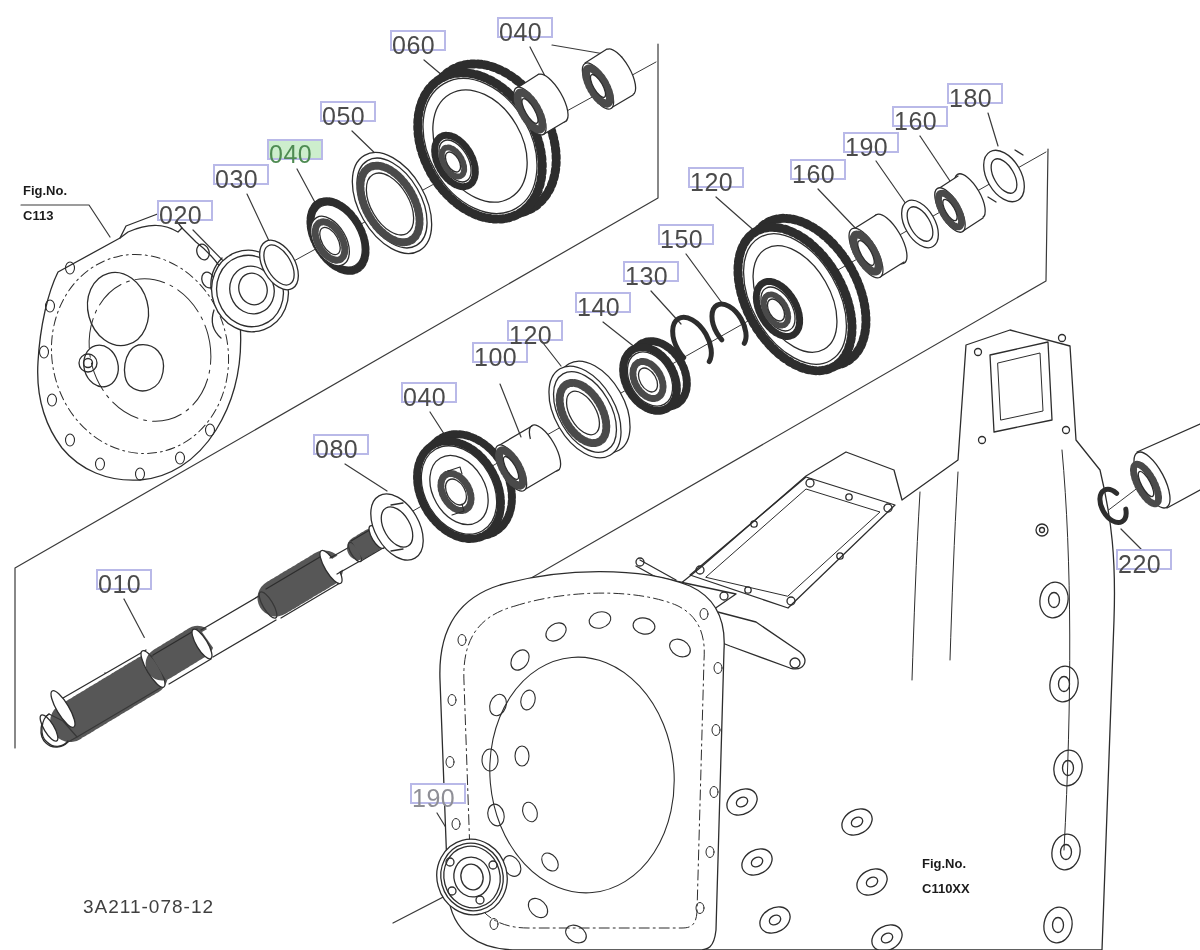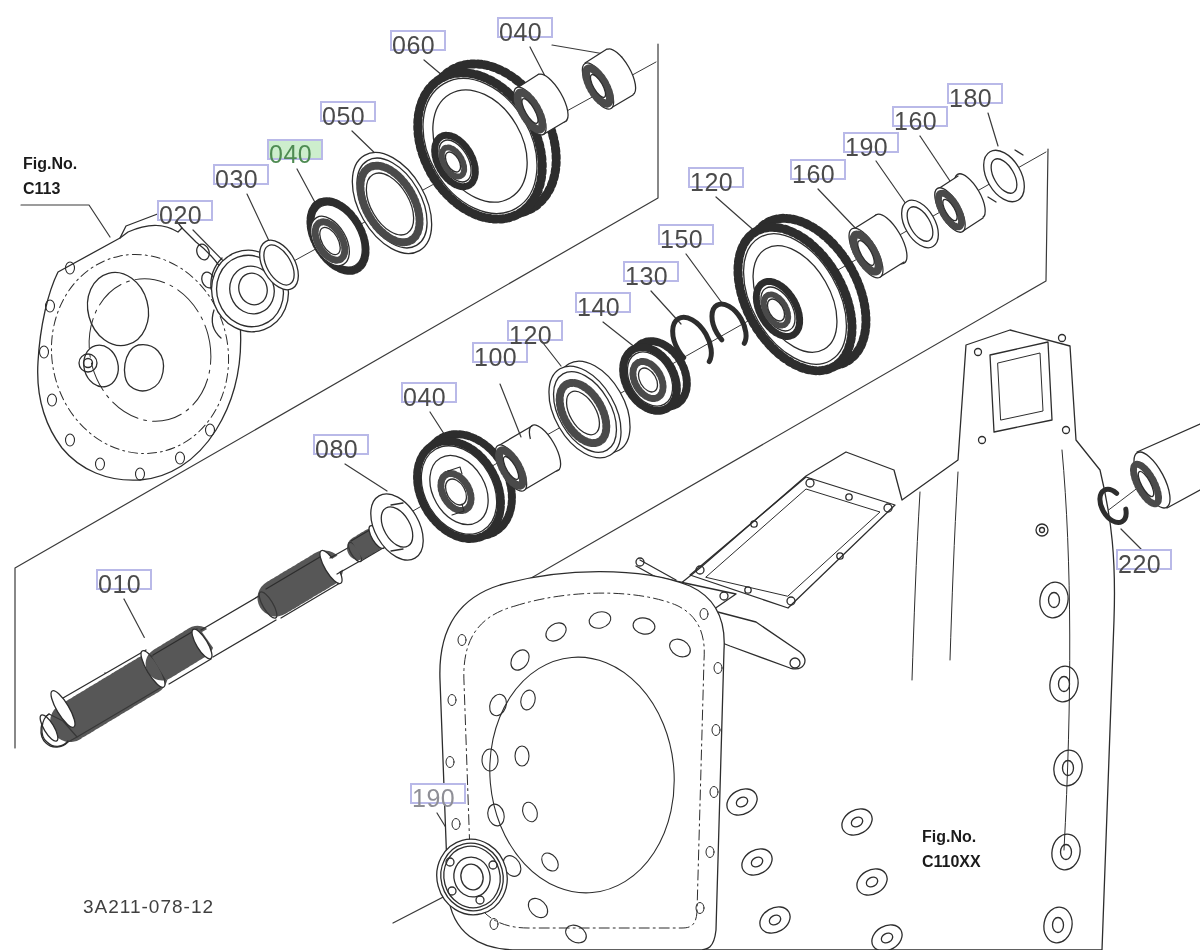--- a/index.html
+++ b/index.html
@@ -4,21 +4,21 @@
 <style>
   html,body{margin:0;padding:0;background:#fff;}
   #stage{position:relative;width:1200px;height:950px;background:#fff;overflow:hidden;
          font-family:"Liberation Sans",sans-serif;}
   #art{position:absolute;left:0;top:0;}
   .lbl{position:absolute;width:56px;height:21px;border:2px solid #b9b9e8;background:#fff;
        color:#4b4b4b;font:25px/27px "Liberation Sans",sans-serif;text-align:left;
        box-sizing:border-box;letter-spacing:.5px;cursor:pointer;}
   .lbl.hl{background:#cdeecd;color:#4e8b52;}
   .lbl.muted{color:#8f8f96;}
-  .figref{position:absolute;color:#1b1b1b;font-weight:700;font-size:16px;line-height:25px;}
+  .figref{position:absolute;color:#1b1b1b;font-weight:700;font-size:13px;line-height:25px;margin-top:27px;}
   .dwgno{position:absolute;color:#404040;font-size:19px;letter-spacing:1px;margin-left:39px;}
 </style>
 </head>
 <body>
 
 <div id="stage">
 
 <svg id="art" width="1200" height="950" viewBox="0 0 1200 950">
   <g fill="none" stroke="#2d2d2d" stroke-width="1.3" stroke-linecap="round" stroke-linejoin="round">
 

